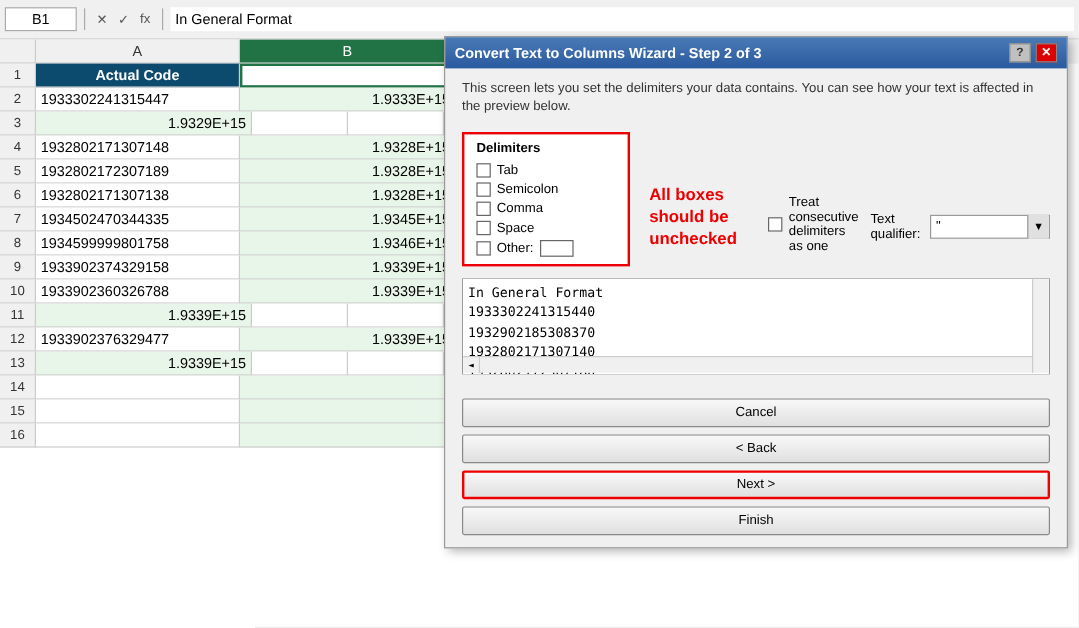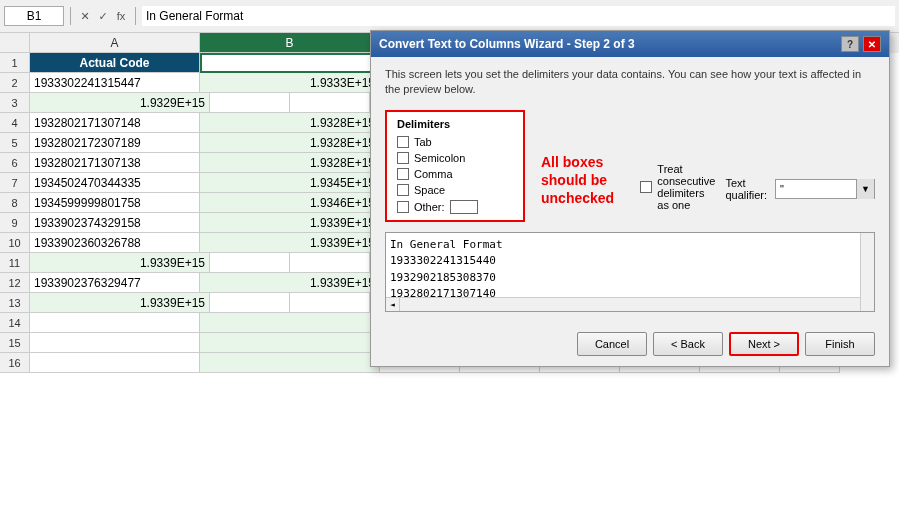--- a/index.html
+++ b/index.html
@@ -372,20 +372,21 @@
       cursor: pointer;
     }
 
     
     .dialog-buttons {
       display: flex;
       justify-content: flex-end;
       gap: 6px;
       margin-top: 12px;
       padding-top: 8px;
+      flex-direction: column;
     }
     .dialog-btn {
       min-width: 70px;
       height: 24px;
       padding: 0 10px;
       border: 1px solid #888;
       background: linear-gradient(to bottom, #f8f8f8, #e0e0e0);
       font-size: 11px;
       cursor: pointer;
       border-radius: 2px;

